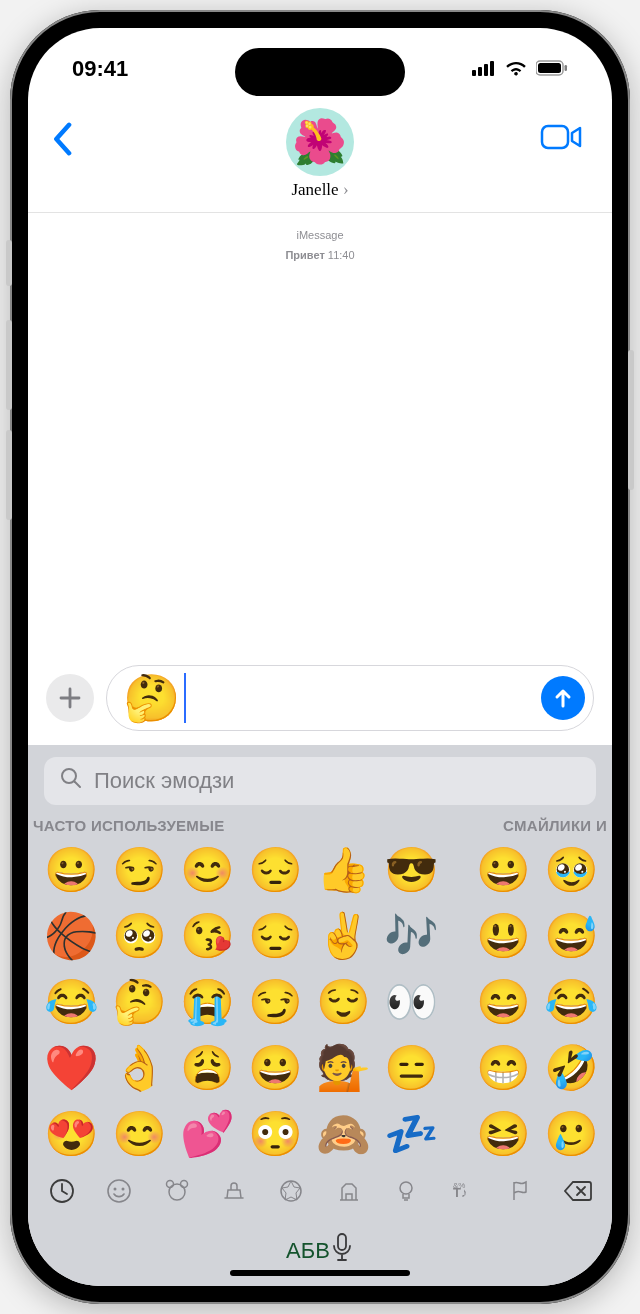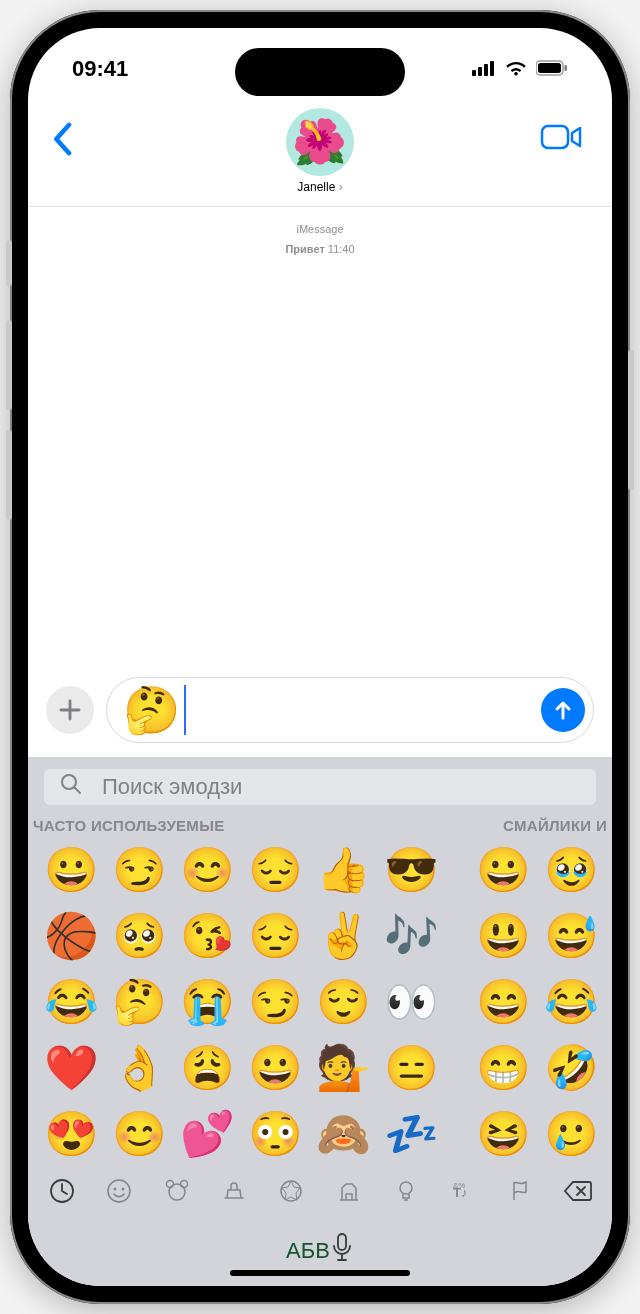--- a/index.html
+++ b/index.html
@@ -80,23 +80,24 @@
     height: 68px;
     border-radius: 50%;
     background: #b3e8e0;
     margin: 0 auto 4px;
     display: flex;
     align-items: center;
     justify-content: center;
     font-size: 44px;
   }
   .contact-name {
-    font-size: 12px;
+    font-size: 17px;
     font-weight: 400;
     color: #000;
+    font-family: Liberation Serif, serif;
   }
   .contact-name::after { content: " ›"; color:#8e8e93; }
   
   .chat {
     flex: 1;
     padding: 16px 22px;
     background:#fff;
   }
   .date-hdr { text-align:center; color:#8e8e93; font-size:11px; margin-bottom:8px;}
   .date-hdr b { font-weight:600; color:#8e8e93;}
@@ -134,23 +135,23 @@
   }
   
   .kbd {
     background:#d2d4d9;
     flex-shrink:0;
     padding-bottom: 16px;
   }
   .emoji-search {
     margin:12px 16px;
     background:#e4e5e9;
-    border-radius:6px;
-    height:36px;
-    display:flex; align-items:center; gap:20px;
+    border-radius:12px;
+    height:48px;
+    display:flex; align-items:center; gap:12px;
     padding:0 16px;
     color:#808085; font-size:22px;
   }
   .section-labels {
     display:flex; justify-content:space-between;
     padding:0 5px; color:#87878d; font-size:15px;
     font-weight:600; letter-spacing:.3px;
     margin-bottom:6px;
     white-space:nowrap; overflow:hidden;
   }

